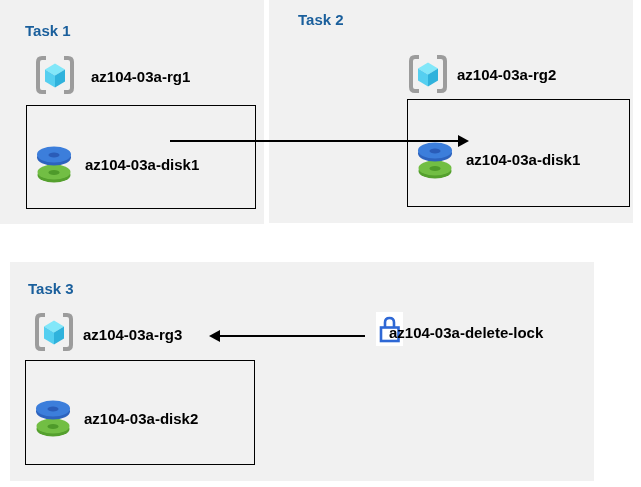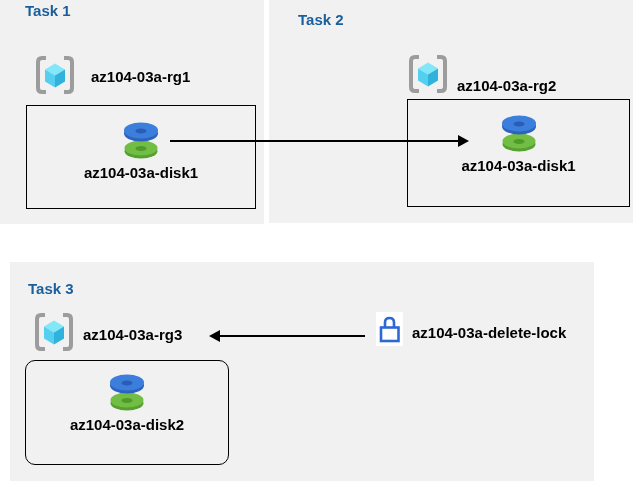--- a/index.html
+++ b/index.html
@@ -6,21 +6,21 @@
   .canvas{
     position:relative;width:641px;height:487px;background:#ffffff;overflow:hidden;
     font-family:"Liberation Sans", sans-serif;color:#000;
   }
   .panel{position:absolute;background:#f1f1f1;}
   .task-title{position:absolute;font-size:15px;font-weight:bold;color:#1a5f9c;}
   .rg-icon{position:absolute;width:42px;height:42px;}
   .rg-label{position:absolute;font-size:15px;font-weight:bold;line-height:19px;white-space:nowrap;}
   .res-box{
     position:absolute;border:1.5px solid #000;box-sizing:border-box;
-    display:flex;flex-direction:column;align-items:center;gap:4px;
+    display:flex;flex-direction:row;align-items:center;gap:4px;
   }
   .disk-icon{width:54px;height:40px;}
   .disk-label{font-size:15px;font-weight:bold;white-space:nowrap;}
   .arrow-line{position:absolute;height:2px;background:#000;}
   .arrow-head-right{position:absolute;width:0;height:0;
     border-left:11px solid #000;border-top:6.5px solid transparent;border-bottom:6.5px solid transparent;}
   .arrow-head-left{position:absolute;width:0;height:0;
     border-right:11px solid #000;border-top:6.5px solid transparent;border-bottom:6.5px solid transparent;}
   .move-label{position:absolute;font-size:15px;font-weight:bold;white-space:nowrap;}
   .lock-box{position:absolute;width:27px;height:34px;background:#fff;}
@@ -29,21 +29,21 @@
   .lock-type .tl{font-weight:bold;}
   .lock-type .tv{font-weight:normal;margin-left:4px;}
 </style>
 </head>
 <body>
 
 <div class="canvas">
 
   <div class="panel" style="left:0;top:0;width:264px;height:224px;"></div>
 
-  <div class="task-title" style="left:25px;top:2px;">Task 1</div>
+  <div class="task-title" style="left:25px;top:22px;">Task 1</div>
 
   <svg class="rg-icon" style="left:34px;top:54px;" viewBox="0 0 42 42">
     <path d="M12 4 H8 Q4 4 4 8 V34 Q4 38 8 38 H12" fill="none" stroke="#9c9c9c" stroke-width="4"></path>
     <path d="M30 4 H34 Q38 4 38 8 V34 Q38 38 34 38 H30" fill="none" stroke="#9c9c9c" stroke-width="4"></path>
     <polygon points="21,9.5 31,15.5 21,21.5 11,15.5" fill="#82e7f9"></polygon>
     <polygon points="11,15.5 21,21.5 21,33.5 11,27.5" fill="#55cff0"></polygon>
     <polygon points="31,15.5 21,21.5 21,33.5 31,27.5" fill="#2fb2dc"></polygon>
   </svg>
   <div class="rg-label" style="left:91px;top:67px;">az104-03a-rg1</div>
 
@@ -63,21 +63,21 @@
 
   <div class="task-title" style="left:298px;top:11px;">Task 2</div>
 
   <svg class="rg-icon" style="left:407px;top:53px;" viewBox="0 0 42 42">
     <path d="M12 4 H8 Q4 4 4 8 V34 Q4 38 8 38 H12" fill="none" stroke="#9c9c9c" stroke-width="4"></path>
     <path d="M30 4 H34 Q38 4 38 8 V34 Q38 38 34 38 H30" fill="none" stroke="#9c9c9c" stroke-width="4"></path>
     <polygon points="21,9.5 31,15.5 21,21.5 11,15.5" fill="#82e7f9"></polygon>
     <polygon points="11,15.5 21,21.5 21,33.5 11,27.5" fill="#55cff0"></polygon>
     <polygon points="31,15.5 21,21.5 21,33.5 31,27.5" fill="#2fb2dc"></polygon>
   </svg>
-  <div class="rg-label" style="left:457px;top:76px;">az104-03a-rg2</div>
+  <div class="rg-label" style="left:457px;top:65px;">az104-03a-rg2</div>
 
   <div class="res-box" style="left:407px;top:99px;width:223px;height:108px;padding-top:13px;">
     <svg class="disk-icon" viewBox="0 0 54 40">
       <ellipse cx="27" cy="31" rx="16.5" ry="7.5" fill="#55a02e"></ellipse>
       <ellipse cx="27" cy="28" rx="16.5" ry="7.5" fill="#72be44"></ellipse>
       <ellipse cx="27" cy="28.5" rx="5.5" ry="2.5" fill="#4e9a2a"></ellipse>
       <ellipse cx="27" cy="13.5" rx="17" ry="8" fill="#2d63be"></ellipse>
       <ellipse cx="27" cy="10.5" rx="17" ry="8" fill="#3c7edb"></ellipse>
       <ellipse cx="27" cy="11" rx="5.5" ry="2.6" fill="#2a5cb8"></ellipse>
     </svg>
@@ -93,36 +93,36 @@
 
   <svg class="rg-icon" style="left:33px;top:311px;" viewBox="0 0 42 42">
     <path d="M12 4 H8 Q4 4 4 8 V34 Q4 38 8 38 H12" fill="none" stroke="#9c9c9c" stroke-width="4"></path>
     <path d="M30 4 H34 Q38 4 38 8 V34 Q38 38 34 38 H30" fill="none" stroke="#9c9c9c" stroke-width="4"></path>
     <polygon points="21,9.5 31,15.5 21,21.5 11,15.5" fill="#82e7f9"></polygon>
     <polygon points="11,15.5 21,21.5 21,33.5 11,27.5" fill="#55cff0"></polygon>
     <polygon points="31,15.5 21,21.5 21,33.5 31,27.5" fill="#2fb2dc"></polygon>
   </svg>
   <div class="rg-label" style="left:83px;top:325px;">az104-03a-rg3</div>
 
-  <div class="res-box" style="left:25px;top:360px;width:204px;height:105px;padding-top:11px;border-radius:10px;">
+  <div class="res-box" style="left:25px;top:360px;width:230px;height:105px;padding-top:11px;">
     <svg class="disk-icon" viewBox="0 0 54 40">
       <ellipse cx="27" cy="31" rx="16.5" ry="7.5" fill="#55a02e"></ellipse>
       <ellipse cx="27" cy="28" rx="16.5" ry="7.5" fill="#72be44"></ellipse>
       <ellipse cx="27" cy="28.5" rx="5.5" ry="2.5" fill="#4e9a2a"></ellipse>
       <ellipse cx="27" cy="13.5" rx="17" ry="8" fill="#2d63be"></ellipse>
       <ellipse cx="27" cy="10.5" rx="17" ry="8" fill="#3c7edb"></ellipse>
       <ellipse cx="27" cy="11" rx="5.5" ry="2.6" fill="#2a5cb8"></ellipse>
     </svg>
     <div class="disk-label">az104-03a-disk2</div>
   </div>
 
   <div class="arrow-line" style="left:220px;top:335px;width:145px;"></div>
   <div class="arrow-head-left" style="left:209px;top:329.5px;"></div>
 
   <div class="lock-box" style="left:376px;top:312px;">
     <svg width="27" height="34" viewBox="0 0 27 34">
       <path d="M9 16 V10.5 Q9 6 13.5 6 Q18 6 18 10.5 V16" fill="none" stroke="#2e68d5" stroke-width="2.6"></path>
       <rect x="5" y="15.5" width="17.5" height="13.5" fill="#ffffff" stroke="#2e68d5" stroke-width="2.6"></rect>
     </svg>
   </div>
-  <div class="lock-title" style="left:412px;top:324px;">az104-03a-delete-lock</div>
+  <div class="lock-title" style="left:389px;top:324px;">az104-03a-delete-lock</div>
 
 </div>
 
 </body></html>

